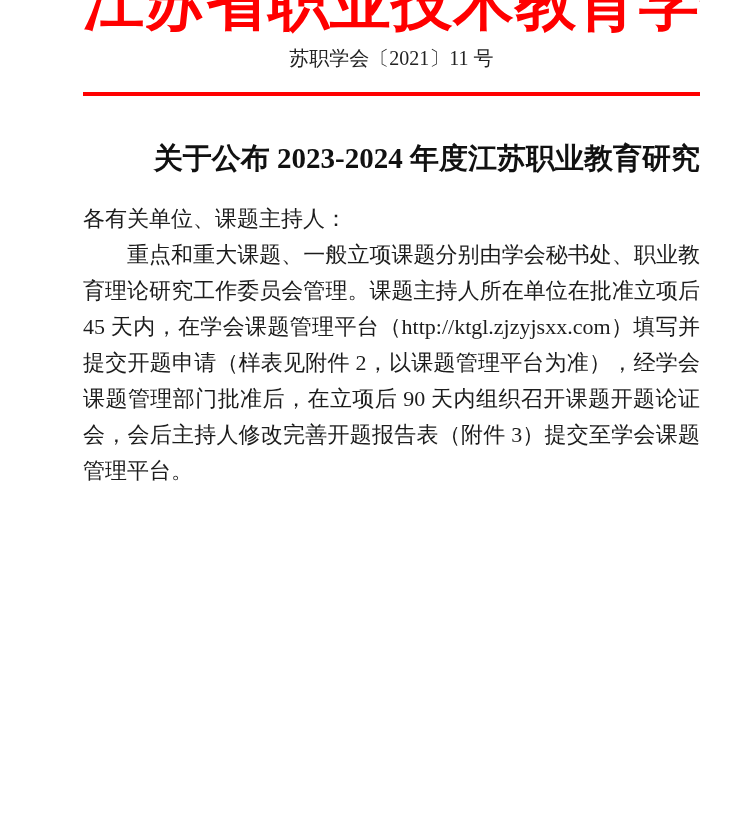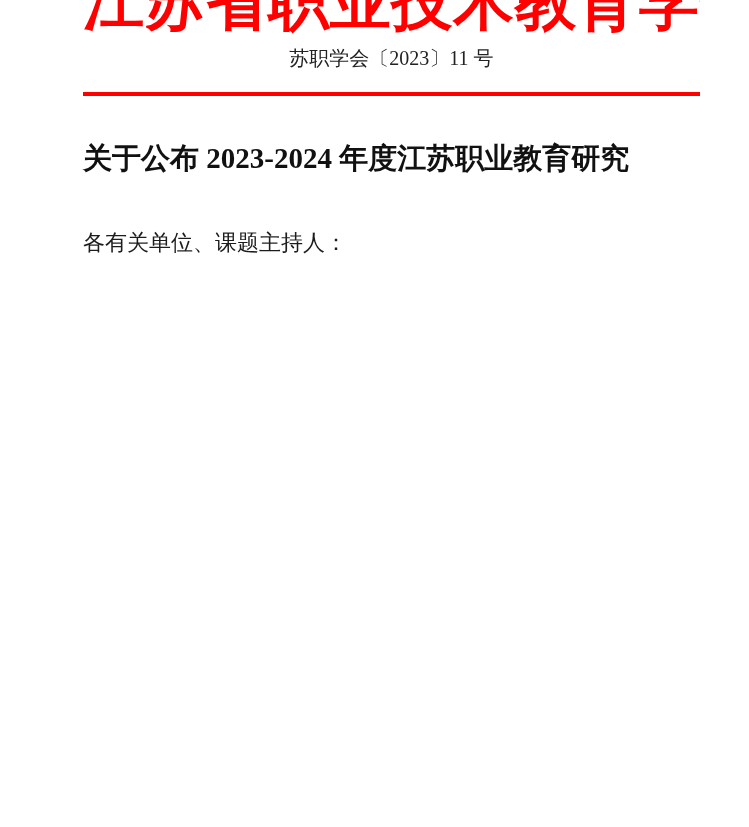--- a/index.html
+++ b/index.html
@@ -44,51 +44,52 @@
   .red-rule {
     margin-top: 22px;
     height: 4px;
     background: var(--accent-red, #ff0000);
   }
   .title {
     margin-top: 40px;
     font-size: 29px;
     line-height: 45px;
     font-weight: bold;
-    text-align: left;
+    text-align: right;
     color: #111111;
   }
   .title-line { display: block; }
   .body-text {
-    margin-top: 44px;
+    margin-top: 20px;
     font-size: 22px;
     line-height: 36px;
     text-align: justify;
     text-justify: inter-ideograph;
     color: #1c1c1c;
   }
   .para { text-indent: 2em; }
 </style>
 </head>
 <body>
 
 <div class="page">
 
   <div class="content-col">
 
     <div class="masthead-clip">
       <div class="masthead-text">江苏省职业技术教育学会</div>
     </div>
 
-    <div class="doc-number">苏职学会〔2023〕11 号</div>
+    <div class="doc-number">苏职学会〔2021〕11 号</div>
 
     <div class="red-rule"></div>
 
     <h1 class="title">
       <span class="title-line">关于公布 2023-2024 年度江苏职业教育研究</span>
     </h1>
 
     <div class="body-text">
       <p class="salutation">各有关单位、课题主持人：</p>
+      <p class="para">重点和重大课题、一般立项课题分别由学会秘书处、职业教育理论研究工作委员会管理。课题主持人所在单位在批准立项后 45 天内，在学会课题管理平台（http://ktgl.zjzyjsxx.com）填写并提交开题申请（样表见附件 2，以课题管理平台为准），经学会课题管理部门批准后，在立项后 90 天内组织召开课题开题论证会，会后主持人修改完善开题报告表（附件 3）提交至学会课题管理平台。</p>
     </div>
 
   </div>
 </div>
 
 </body></html>

